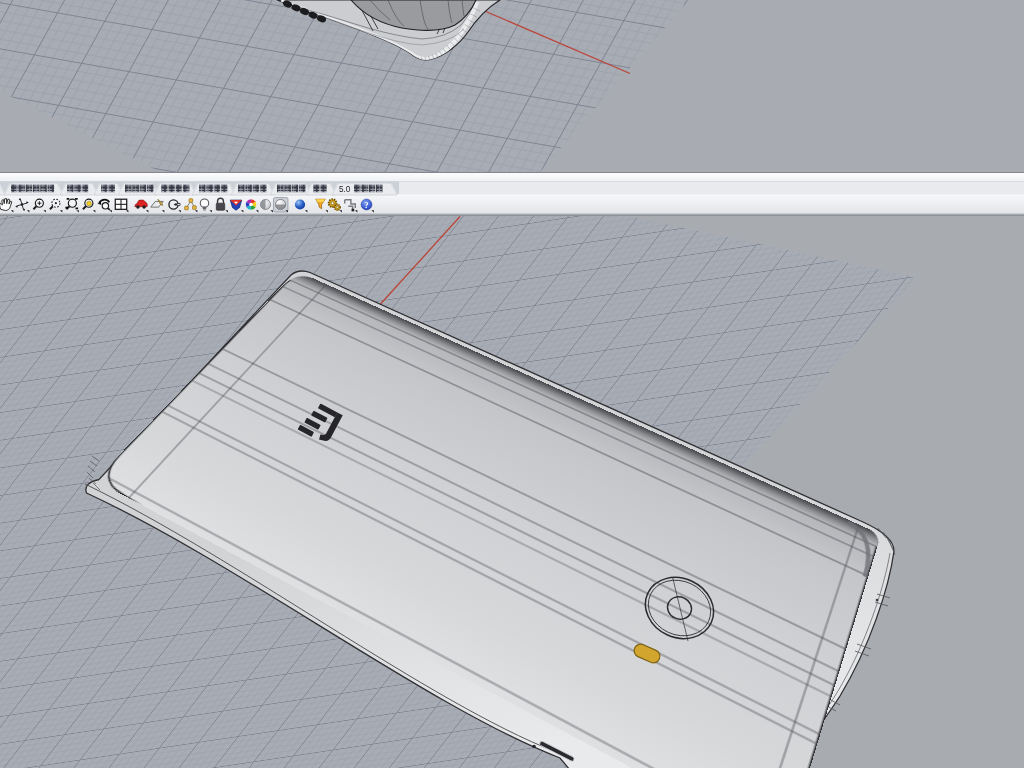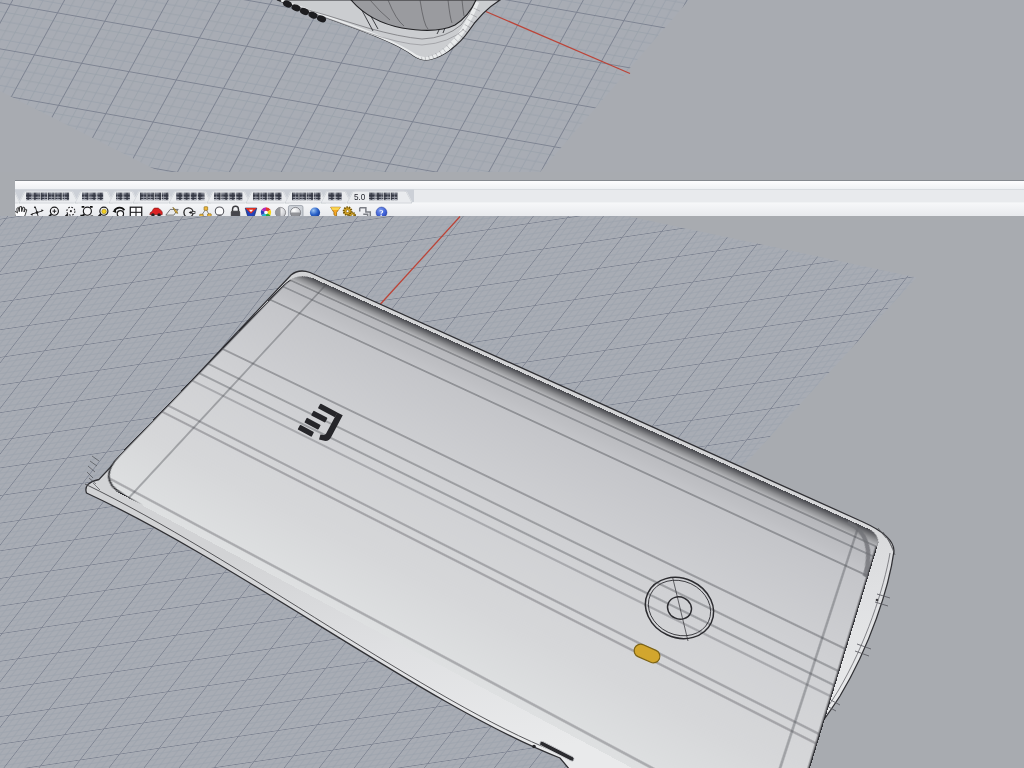--- a/index.html
+++ b/index.html
@@ -1,17 +1,17 @@
 <!DOCTYPE html>
 <html><head>
 <meta charset="utf-8">
 <style>
 html,body{margin:0;padding:0;width:1024px;height:768px;overflow:hidden;background:#a8abb0;font-family:"Liberation Sans",sans-serif;}
 #topview{position:absolute;top:0;left:0;width:1024px;height:172px;}
-#chrome{position:absolute;top:172px;left:15px;width:820px;height:44px;margin-top:8px;}
+#chrome{position:absolute;top:172px;left:0;width:820px;height:44px;}
 #mainview{position:absolute;top:216px;left:0;width:1024px;height:552px;}
 </style>
 </head>
 <body>
 <div id="topview">
 <svg width="1024" height="172" viewBox="0 0 1024 172">
 <defs>
 <pattern id="gridT" width="48" height="48" patternUnits="userSpaceOnUse" patternTransform="matrix(0.985,0.174,-0.482,0.876,10,4)">
   <rect width="48" height="48" fill="#a8acb4"></rect>
   <path d="M0,9.6H48M0,19.2H48M0,28.8H48M0,38.4H48M9.6,0V48M19.2,0V48M28.8,0V48M38.4,0V48" stroke="#99a0ab" stroke-width="0.8" fill="none"></path>

